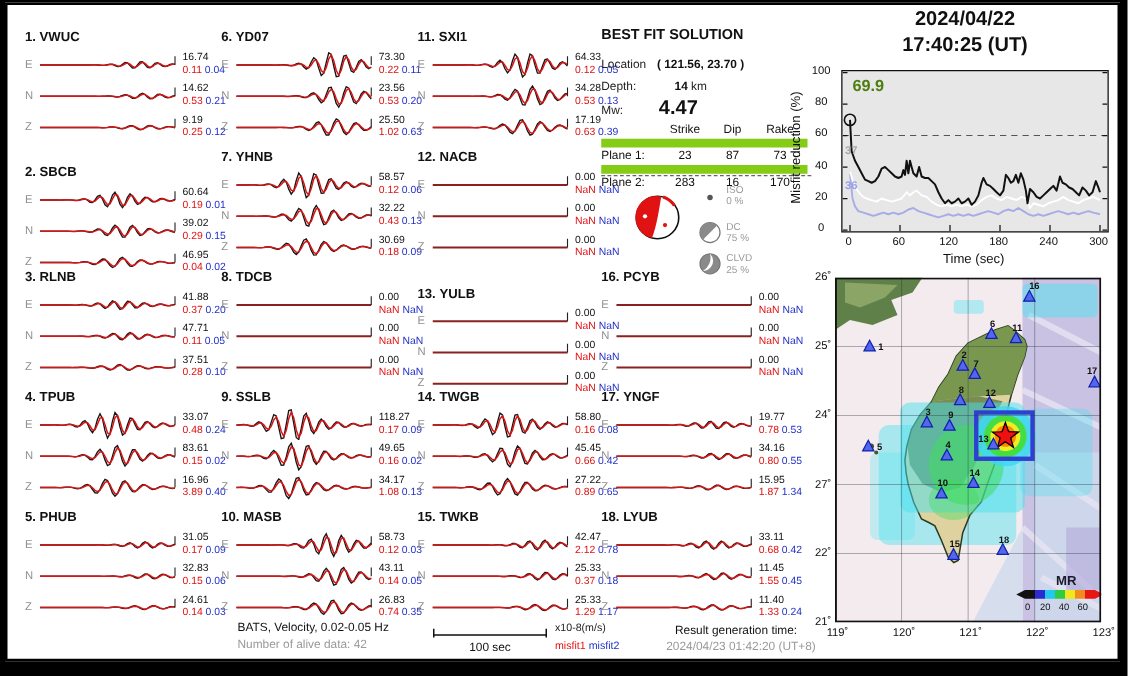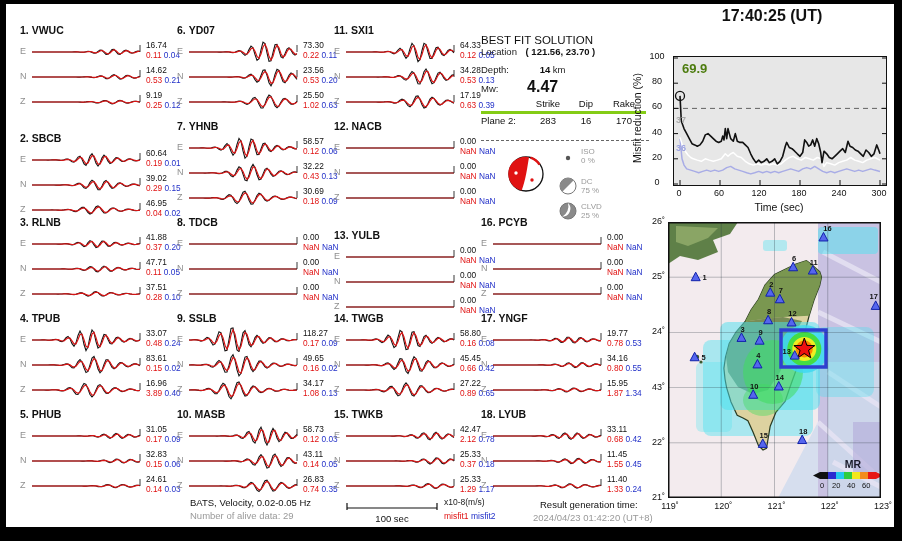--- a/index.html
+++ b/index.html
@@ -11,30 +11,30 @@
   .stn{position:absolute;width:165px;height:92px}
   .stn-title{position:absolute;left:0;top:0;font-size:10.5px;font-weight:bold;white-space:nowrap}
   .crow{position:absolute;left:0;height:25px;width:165px}
   .clab{position:absolute;left:0;top:7px;font-size:9px;color:#8f8f8f}
   .tr{position:absolute;left:12px;top:0;width:112px;height:25px}
   .nums{position:absolute;left:126px;top:1px;line-height:10px;white-space:nowrap;font-size:8.3px}
   .amp{color:#111}
   .m1{color:#e01212}.m2{color:#2230c8}
   
   .sol{position:absolute;left:481px;top:20px;width:175px;height:125px}
-  .sol-title{position:absolute;left:0;top:14px;font-size:11.5px;font-weight:normal}
+  .sol-title{position:absolute;left:0;top:2px;font-size:11.5px;font-weight:bold}
   .srow{position:absolute;left:0;white-space:nowrap;font-size:9.5px}
   .lab{color:#222}
   .vb{font-weight:bold}
   .mwv{font-weight:bold;font-size:16px}
   .sol-table{position:absolute;left:0;top:76px;width:165px;font-size:9.5px}
   .trw{display:flex;height:14.5px;align-items:center}
   .tc0{width:48px;text-align:left}
   .tc{width:38px;text-align:center}
-  .bline{border-bottom:3px solid #84cc16}
+  .bline{border-bottom:7px solid #84cc16}
   .dashsep{position:absolute;left:481px;top:140px;width:168px;border-top:1px dashed #666}
   .bb{position:absolute;left:503px;top:151px;width:48px;height:48px}
   .drow{position:absolute;left:558px;display:flex;align-items:center;gap:3px}
   .dtxt{font-size:8px;line-height:9px;color:#9a9a9a}
   
   .dt{position:absolute;left:648px;top:5px;width:248px;text-align:center;font-weight:bold;font-size:16px;line-height:21px}
   
   .mis-panel{position:absolute;left:645px;top:52px;width:252px;height:165px}
   .plot{position:absolute;left:28px;top:4px;width:212px;height:128px;background:#e7e7e7;border:1px solid #111}
   .ytick{position:absolute;width:24px;text-align:center;font-size:9px;left:0}
@@ -766,20 +766,26 @@
   <div class="srow" style="top:58px">
     <span class="lab">Mw:</span>
     <span class="mwv" style="margin-left:26px">4.47</span>
   </div>
   <div class="sol-table" id="sol-table">
       <div class="trw bline">
         <span class="tc0"></span>
         <span class="tc">Strike</span>
         <span class="tc">Dip</span>
         <span class="tc">Rake</span>
+      </div>
+      <div class="trw bline">
+        <span class="tc0">Plane 1:</span>
+        <span class="tc">23</span>
+        <span class="tc">87</span>
+        <span class="tc">73</span>
       </div>
       <div class="trw">
         <span class="tc0">Plane 2:</span>
         <span class="tc">283</span>
         <span class="tc">16</span>
         <span class="tc">170</span>
       </div>
     </div>
 </div>
 <div class="dashsep"></div>
@@ -818,20 +824,21 @@
     <circle cx="10" cy="10" r="8" fill="#8a8a8a" stroke="#777" stroke-width="1"></circle>
     <path d="M4.3,15.7 A8,8 0 0 0 10,2 A12,12 0 0 1 4.3,15.7 Z" fill="#fff"></path>
   </svg>
   <div class="dtxt">
     <div>CLVD</div>
     <div>25 %</div>
   </div>
 </div>
 
 <div class="dt">
+  <div>2024/04/22</div>
   <div>17:40:25  (UT)</div>
 </div>
 
 <div class="ylab-rot">Misfit reduction (%)</div>
 <div class="mis-panel">
   <div class="plot" id="misfit-plot">
       <svg width="212" height="128" style="position:absolute;left:0;top:0">
         <line x1="0" y1="51.4" x2="212" y2="51.4" stroke="#555" stroke-width="0.9" stroke-dasharray="5,4"></line>
         <path d="M0,1 H4 M208,1 H212" stroke="#111" stroke-width="1"></path>
         <path d="M0,26.2 H4 M208,26.2 H212" stroke="#111" stroke-width="1"></path>
@@ -956,32 +963,32 @@
         <text x="152" y="266" font-size="7.5" fill="#111">0</text>
         <text x="164" y="266" font-size="7.5" fill="#111">20</text>
         <text x="179" y="266" font-size="7.5" fill="#111">40</text>
         <text x="194" y="266" font-size="7.5" fill="#111">60</text>
       </g>
       <rect x="0.75" y="0.75" width="211.5" height="274.5" fill="none" stroke="#111" stroke-width="1.5"></rect>
     </svg>
     <span class="map-yt" style="top: -2px;">26˚</span>
     <span class="map-yt" style="top: 53.2px;">25˚</span>
     <span class="map-yt" style="top: 108.4px;">24˚</span>
-    <span class="map-yt" style="top: 163.6px;">43˚</span>
+    <span class="map-yt" style="top: 163.6px;">27˚</span>
     <span class="map-yt" style="top: 218.8px;">22˚</span>
     <span class="map-yt" style="top: 274px;">21˚</span>
     <span class="map-xt" style="left: 7px;">119˚</span>
     <span class="map-xt" style="left: 60.25px;">120˚</span>
     <span class="map-xt" style="left: 113.5px;">121˚</span>
     <span class="map-xt" style="left: 166.75px;">122˚</span>
     <span class="map-xt" style="left: 220px;">123˚</span>
   </div>
 
 <div class="f-dark" style="left:190px;top:497px">BATS, Velocity, 0.02-0.05 Hz</div>
-<div class="f-gray" style="left:190px;top:510px">Number of alive data: 29</div>
+<div class="f-gray" style="left:190px;top:510px">Number of alive data: 42</div>
 <svg class="abs" style="left:346px;top:500px" width="92" height="12">
   <path d="M1,10 V3 M1,8 H91 M91,10 V3" stroke="#111" stroke-width="1.2" fill="none"></path>
 </svg>
 <div class="f-dark" style="left:346px;top:513px;width:92px;text-align:center">100 sec</div>
 <div class="f-small" style="left:444px;top:497px;color:#222">x10-8(m/s)</div>
 <div class="f-small" style="left:444px;top:511px">
   <span class="m1">misfit1</span>
   <span class="m2">misfit2</span>
 </div>
 <div class="f-dark" style="left:540px;top:499px">Result generation time:</div>

